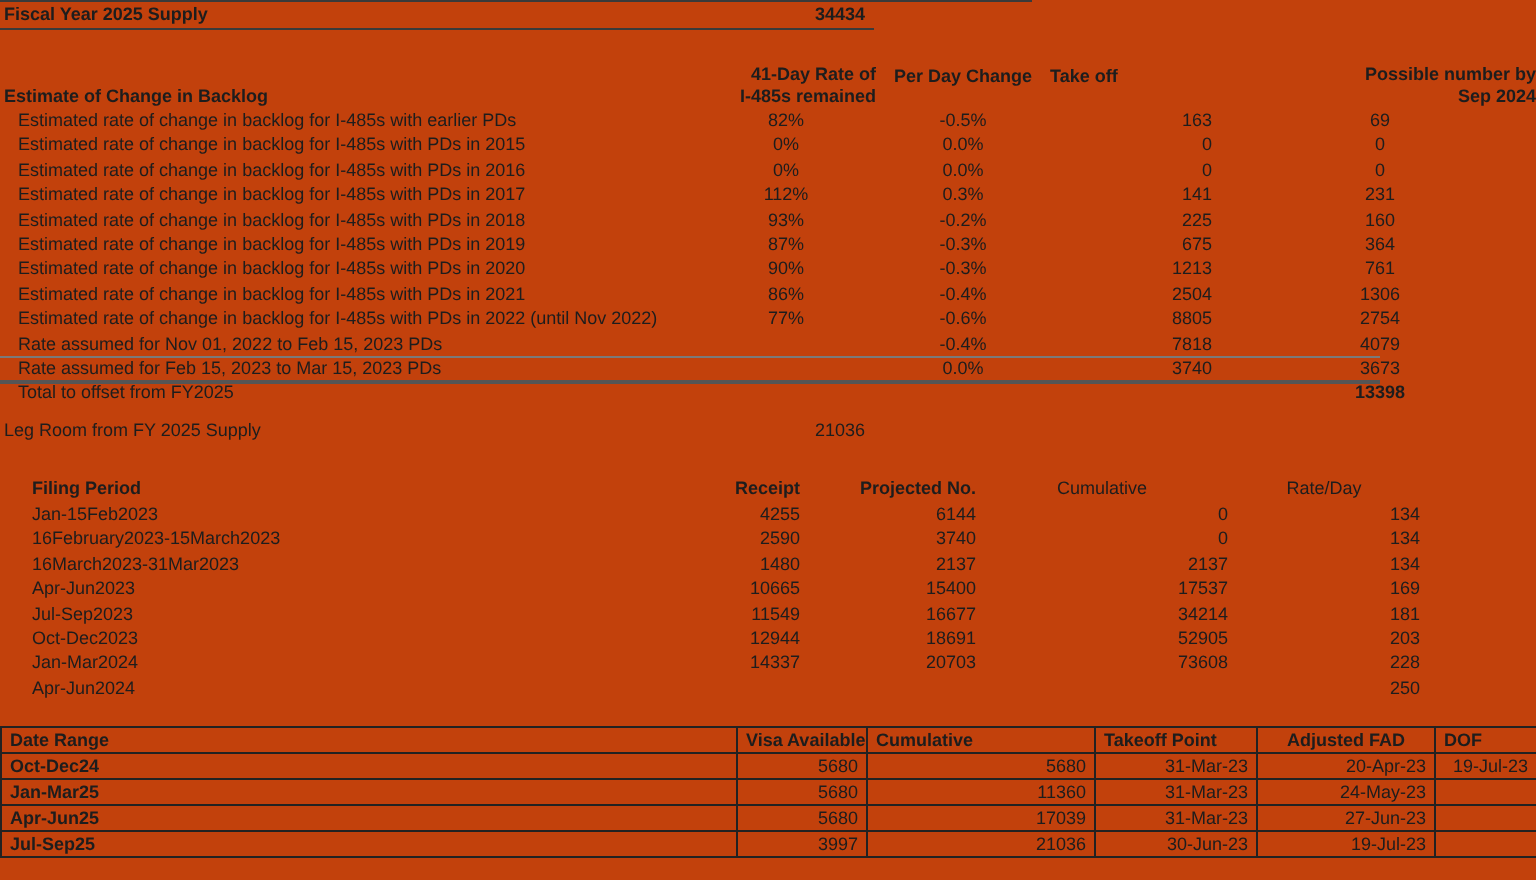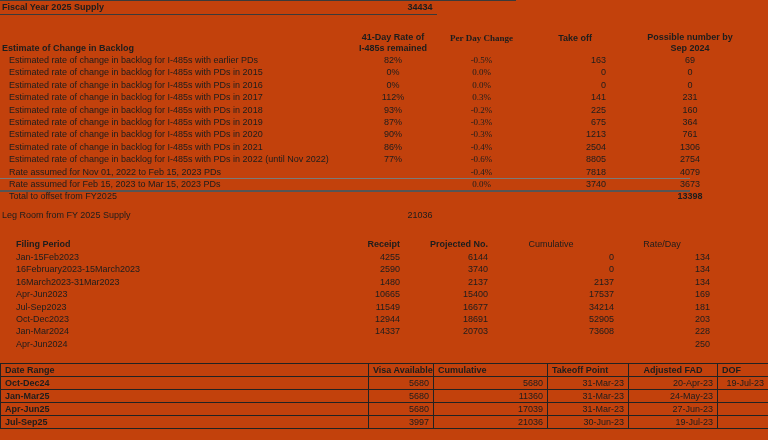--- a/index.html
+++ b/index.html
@@ -11,42 +11,42 @@
   }
   * { box-sizing:border-box; }
   .page { position:relative; width:768px; height:440px; overflow:hidden; background:#c2410c; }
 
   
   .grid5 { display:grid; grid-template-columns:348px 90px 87px 87px 156px; width:768px; }
   .c { overflow:hidden; white-space:nowrap; }
   .c.label   { text-align:left; padding-left:2px; }
   .c.ind     { padding-left:9px; }
   .c.rate    { text-align:center; }
-  .c.perday  { text-align:center;font-family:Liberation Serif, serif; }
+  .c.perday  { text-align:center; }
   .c.takeoff { text-align:right; padding-right:6px; }
   .c.possible{ text-align:center; }
   .bold { font-weight:bold; }
 
   
   .supply { position:absolute; top:0; left:0; width:768px; height:15px; }
   .supply .content, .legroom .content { position:relative; height:15px; line-height:15px; }
   .supply .rowlabel { position:absolute; left:2px; top:0; }
   .bigval { position:absolute; left:385px; width:70px; top:0; text-align:center; }
   .line-top { position:absolute; top:0; left:0; width:516px; height:1px; background:#3a3a3a; }
   .line-bot { position:absolute; top:14px; left:0; width:437px; height:1px; background:#3a3a3a; }
 
   .legroom { position:absolute; top:209px; left:0; width:768px; height:13px; }
   .legroom .rowlabel { position:absolute; left:2px; top:0; }
   .legroom .content { height:13px; line-height:13px; }
 
   
   .backlog { position:absolute; top:26px; left:0; width:768px; }
   .bl-head { height:28px; align-items:end; }
   .bl-head .c { line-height:11px;text-align:right; }
-  .bl-head .h2line { display:flex; flex-direction:column; justify-content:flex-end; text-align:center; }
+  .bl-head .h2line { display:flex; flex-direction:column; justify-content:flex-end; text-align:center;align-items:flex-end; }
   .bl-head .hmid { display:flex; flex-direction:column; justify-content:center; height:28px; padding-bottom:4px; text-align:center; }
   .r { height:12.4px; line-height:12.4px; }
   .total-row { height:13px; line-height:13px; }
   .thin-line  { position:absolute; left:0; top:152px;   width:690px; height:1px; background:#7a7a7a; }
   .thick-line { position:absolute; left:0; top:164.4px; width:690px; height:2px; background:#555555; }
 
   
   .filing { position:absolute; top:238px; left:0; width:710px; }
   .gridf { display:grid; grid-template-columns:355px 45px 88px 126px 96px; width:710px; }
   .f-head { height:13px; line-height:13px; }
@@ -81,21 +81,21 @@
       <div class="c label" style="display:flex;align-items:flex-end;">
         <span class="bold">Estimate of Change in Backlog</span>
       </div>
       <div class="c rate h2line bold">
         <span>41-Day Rate of</span>
         <span>I-485s remained</span>
       </div>
       <div class="c perday hmid bold">
         <span>Per Day Change</span>
       </div>
-      <div class="c takeoff hmid bold" style="text-align:right;padding-right:20px;">
+      <div class="c takeoff hmid bold" style="text-align:left;padding-right:20px;">
         <span>Take off</span>
       </div>
       <div class="c possible h2line bold">
         <span>Possible number  by</span>
         <span>Sep 2024</span>
       </div>
     </div>
 
     <div class="grid5 r">
       <div class="c label ind">Estimated rate of change in backlog for I-485s with earlier PDs</div>

